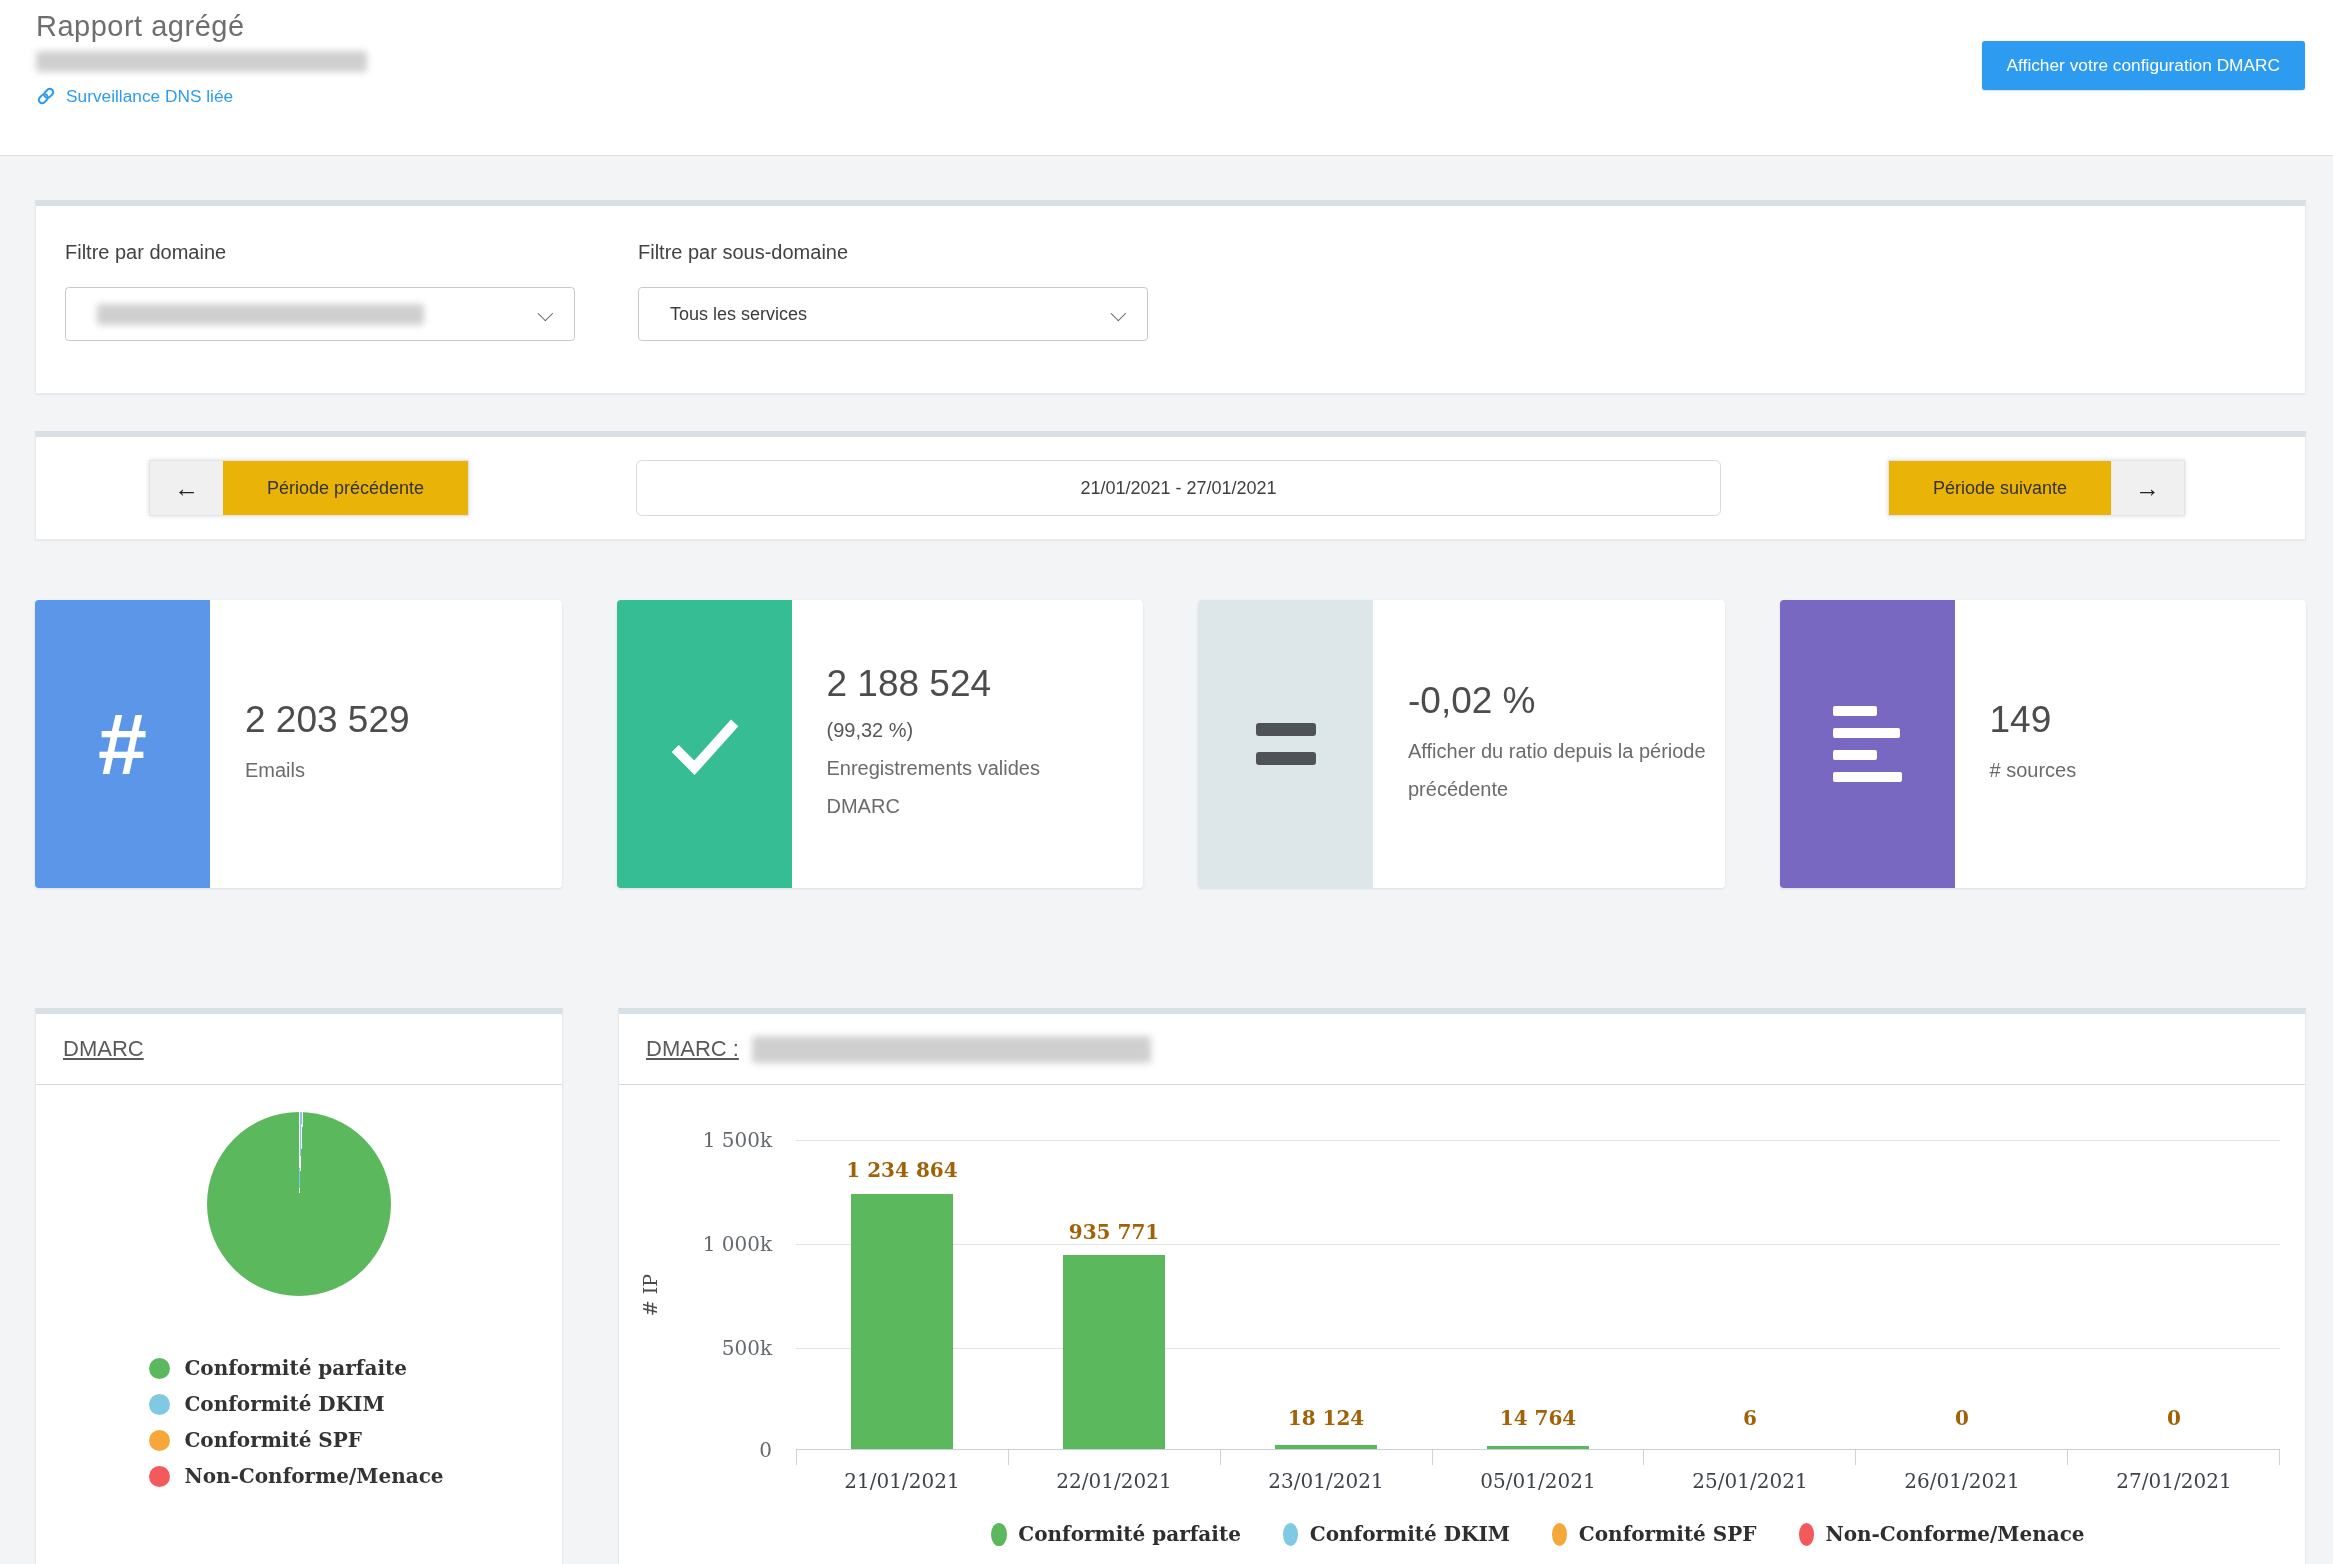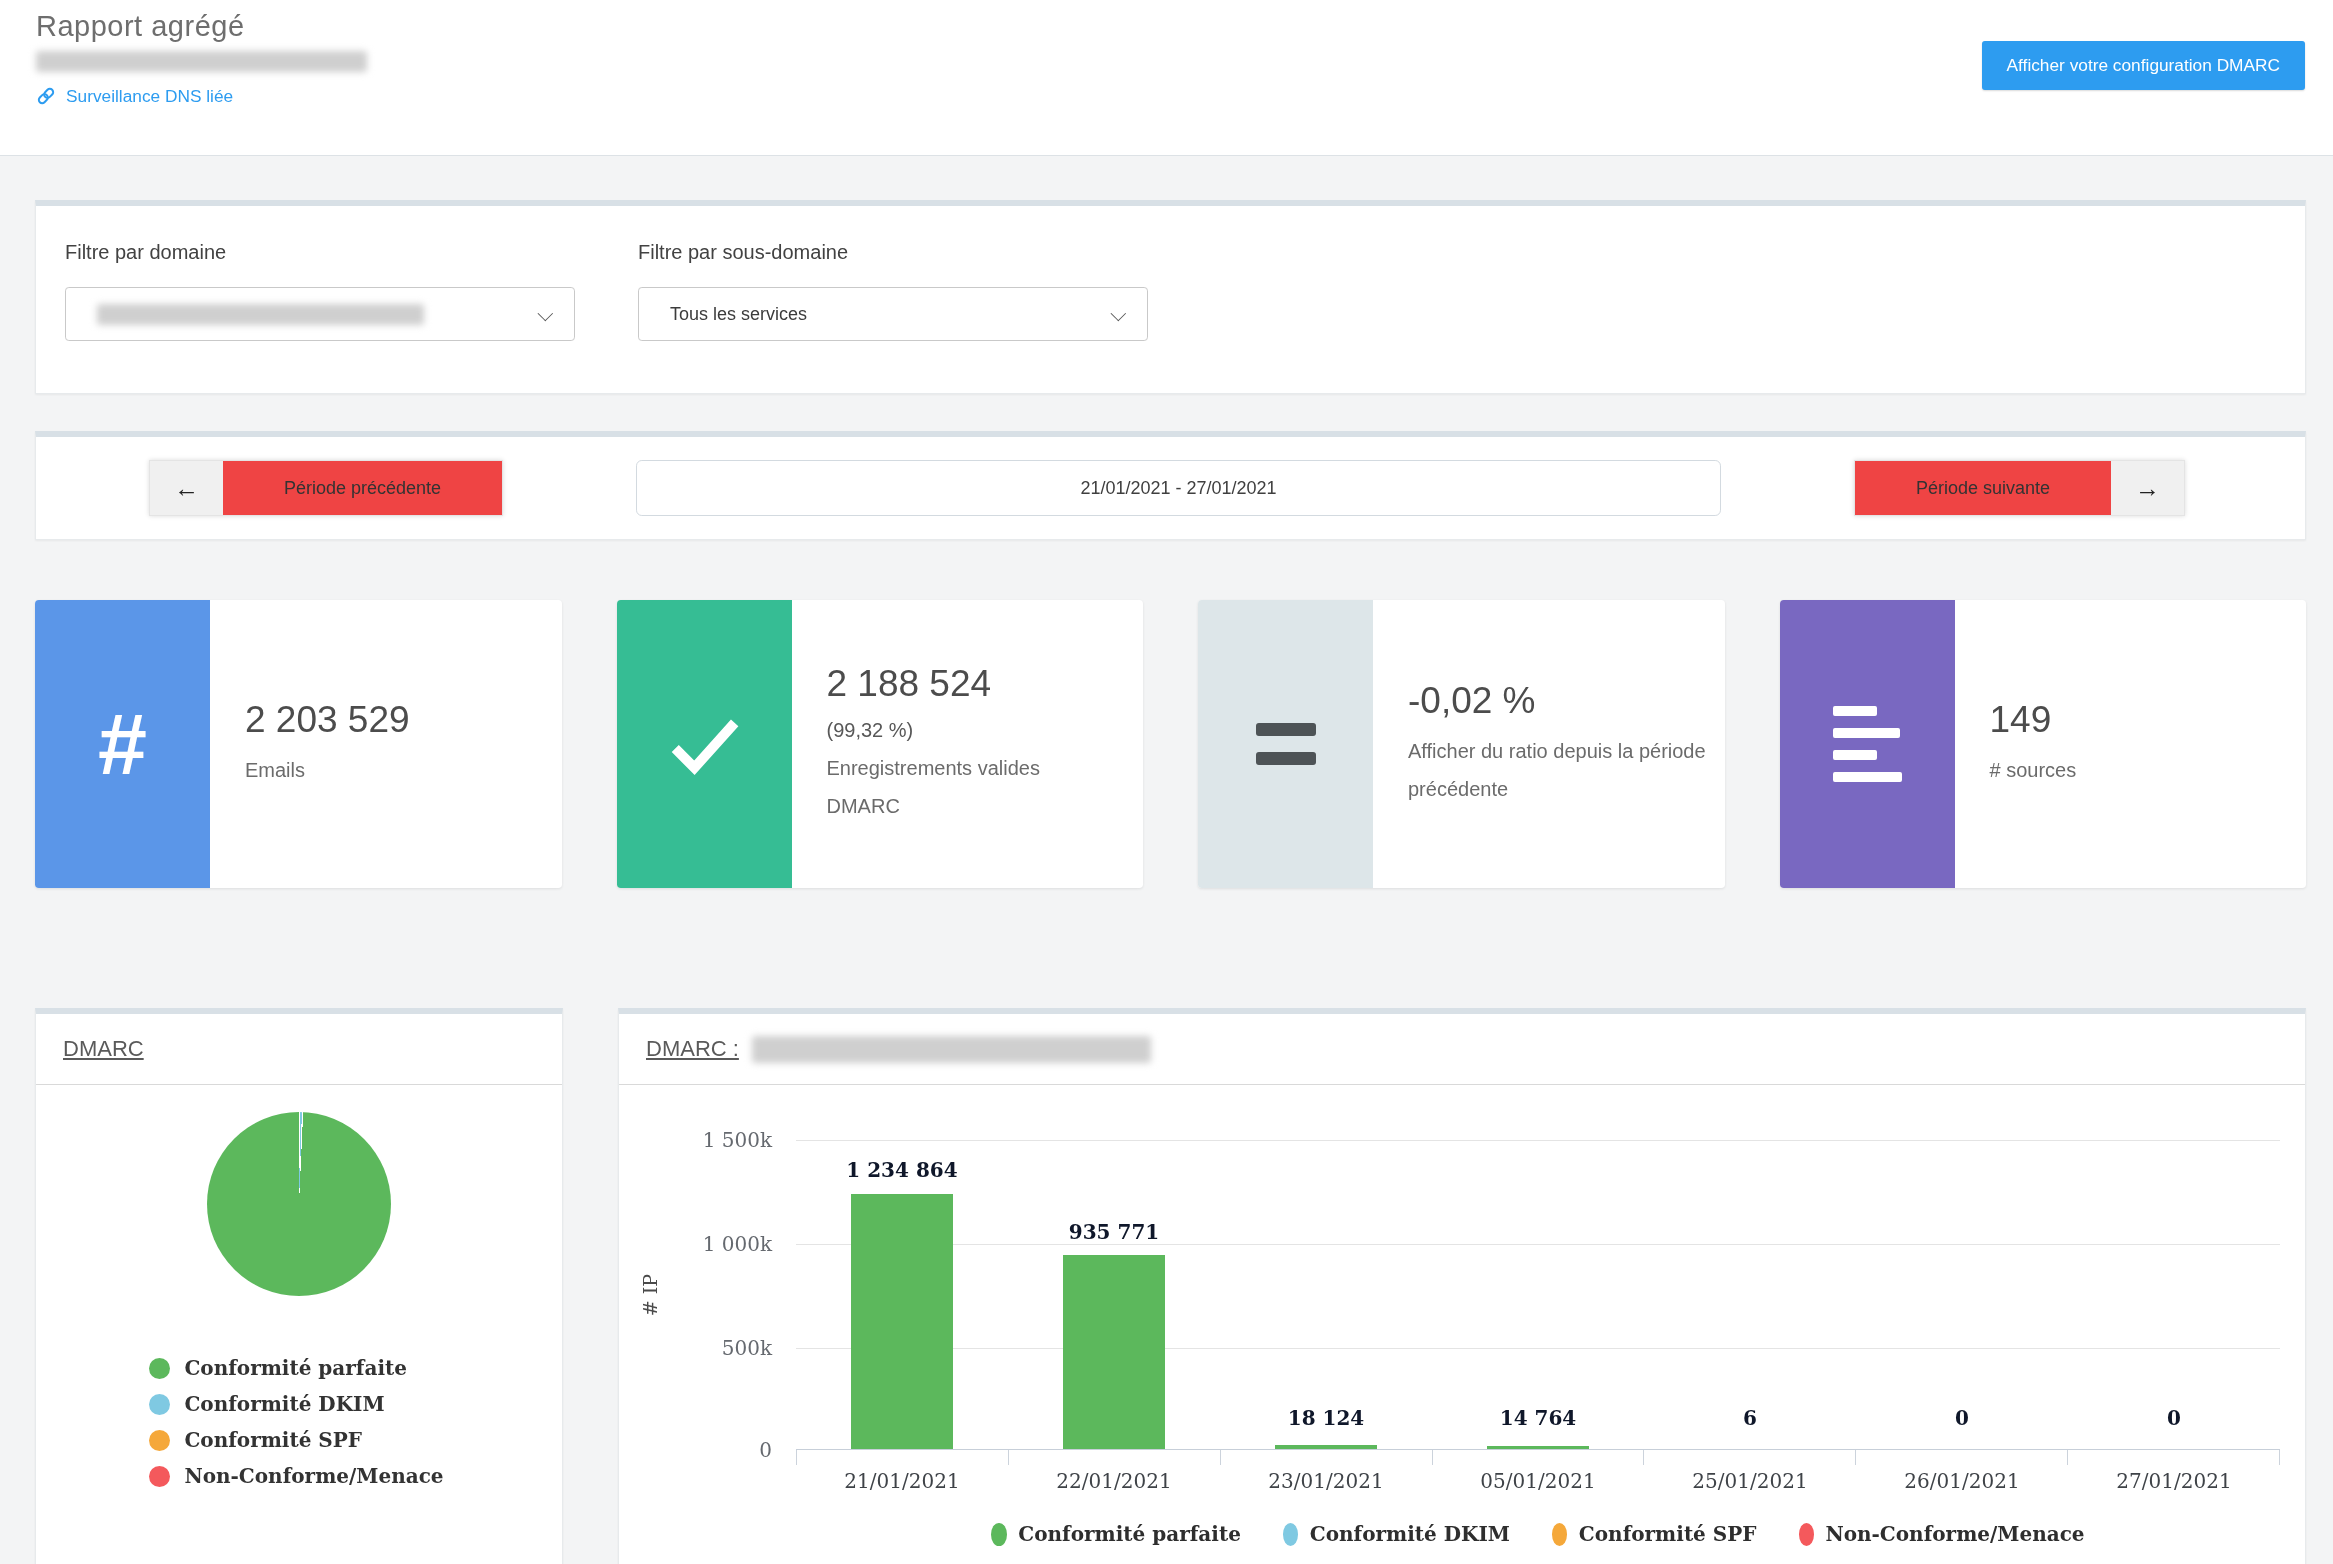--- a/index.html
+++ b/index.html
@@ -48,21 +48,21 @@
   .period-card { margin-top:37px; height:109px; display:flex; align-items:center; }
   .nav-btn {
     display:flex; height:56px; background:#fff; border:1px solid #e4e4e4;
     box-shadow:0 0 4.8px rgba(0,0,0,.14); cursor:pointer; align-items:stretch;
     font-family:"Liberation Sans", sans-serif; font-size:18px; color:#333; padding:0;
   }
   .nav-btn .arrow-cell {
     width:73px; background:#f0f0f0; display:flex; align-items:center; justify-content:center;
     font-size:25px; color:#222;
   }
-  .nav-btn .label-cell { display:flex; align-items:center; padding:0 61px; background:#ef4444; }
+  .nav-btn .label-cell { display:flex; align-items:center; padding:0 44px; background:#eab308; }
   .prev-btn { margin-left:113px; }
   .next-btn { margin-right:120px; }
   .range-box {
     margin:0 auto; width:1085px; height:56px; border:1px solid #d3dae0; border-radius:5.8px;
     background:#fff; display:flex; align-items:center; justify-content:center;
     font-size:18px; color:#3f3f3f; cursor:pointer;
   }
   
   .stats-row { margin-top:60px; display:flex; gap:55px; }
   .stat-card {
@@ -106,21 +106,21 @@
   .ylabel {
     position:absolute; left:-146px; top:50%;
     transform:translate(-50%,-50%) rotate(-90deg); transform-origin:center;
     font-family:"DejaVu Serif", serif; font-size:19px; color:#4a4a4a; white-space:nowrap;
   }
   .bars { position:absolute; inset:0; display:flex; }
   .bar-col { flex:1; position:relative; display:flex; align-items:flex-end; justify-content:center; }
   .bar { width:48%; }
   .bar-value {
     position:absolute; left:-19px; right:-19px; text-align:center;
-    font-family:"DejaVu Serif", serif; font-size:20px; font-weight:600; color:#0f172a; white-space:nowrap;
+    font-family:"DejaVu Serif", serif; font-size:20px; font-weight:600; color:#a16207; white-space:nowrap;
   }
   .xticks { display:flex; height:15.4px; }
   .xticks div { flex:1; border-right:1.9px solid #ccd3dc; }
   .xticks div:first-child { border-left:1.9px solid #ccd3dc; }
   .xlabels { display:flex; margin-top:3.8px; }
   .xlabels div {
     flex:1; text-align:center; font-family:"DejaVu Serif", serif; font-size:20px; color:#3f4348;
   }
   .bar-legend {
     margin-top:29px; display:flex; justify-content:center; gap:42px;

